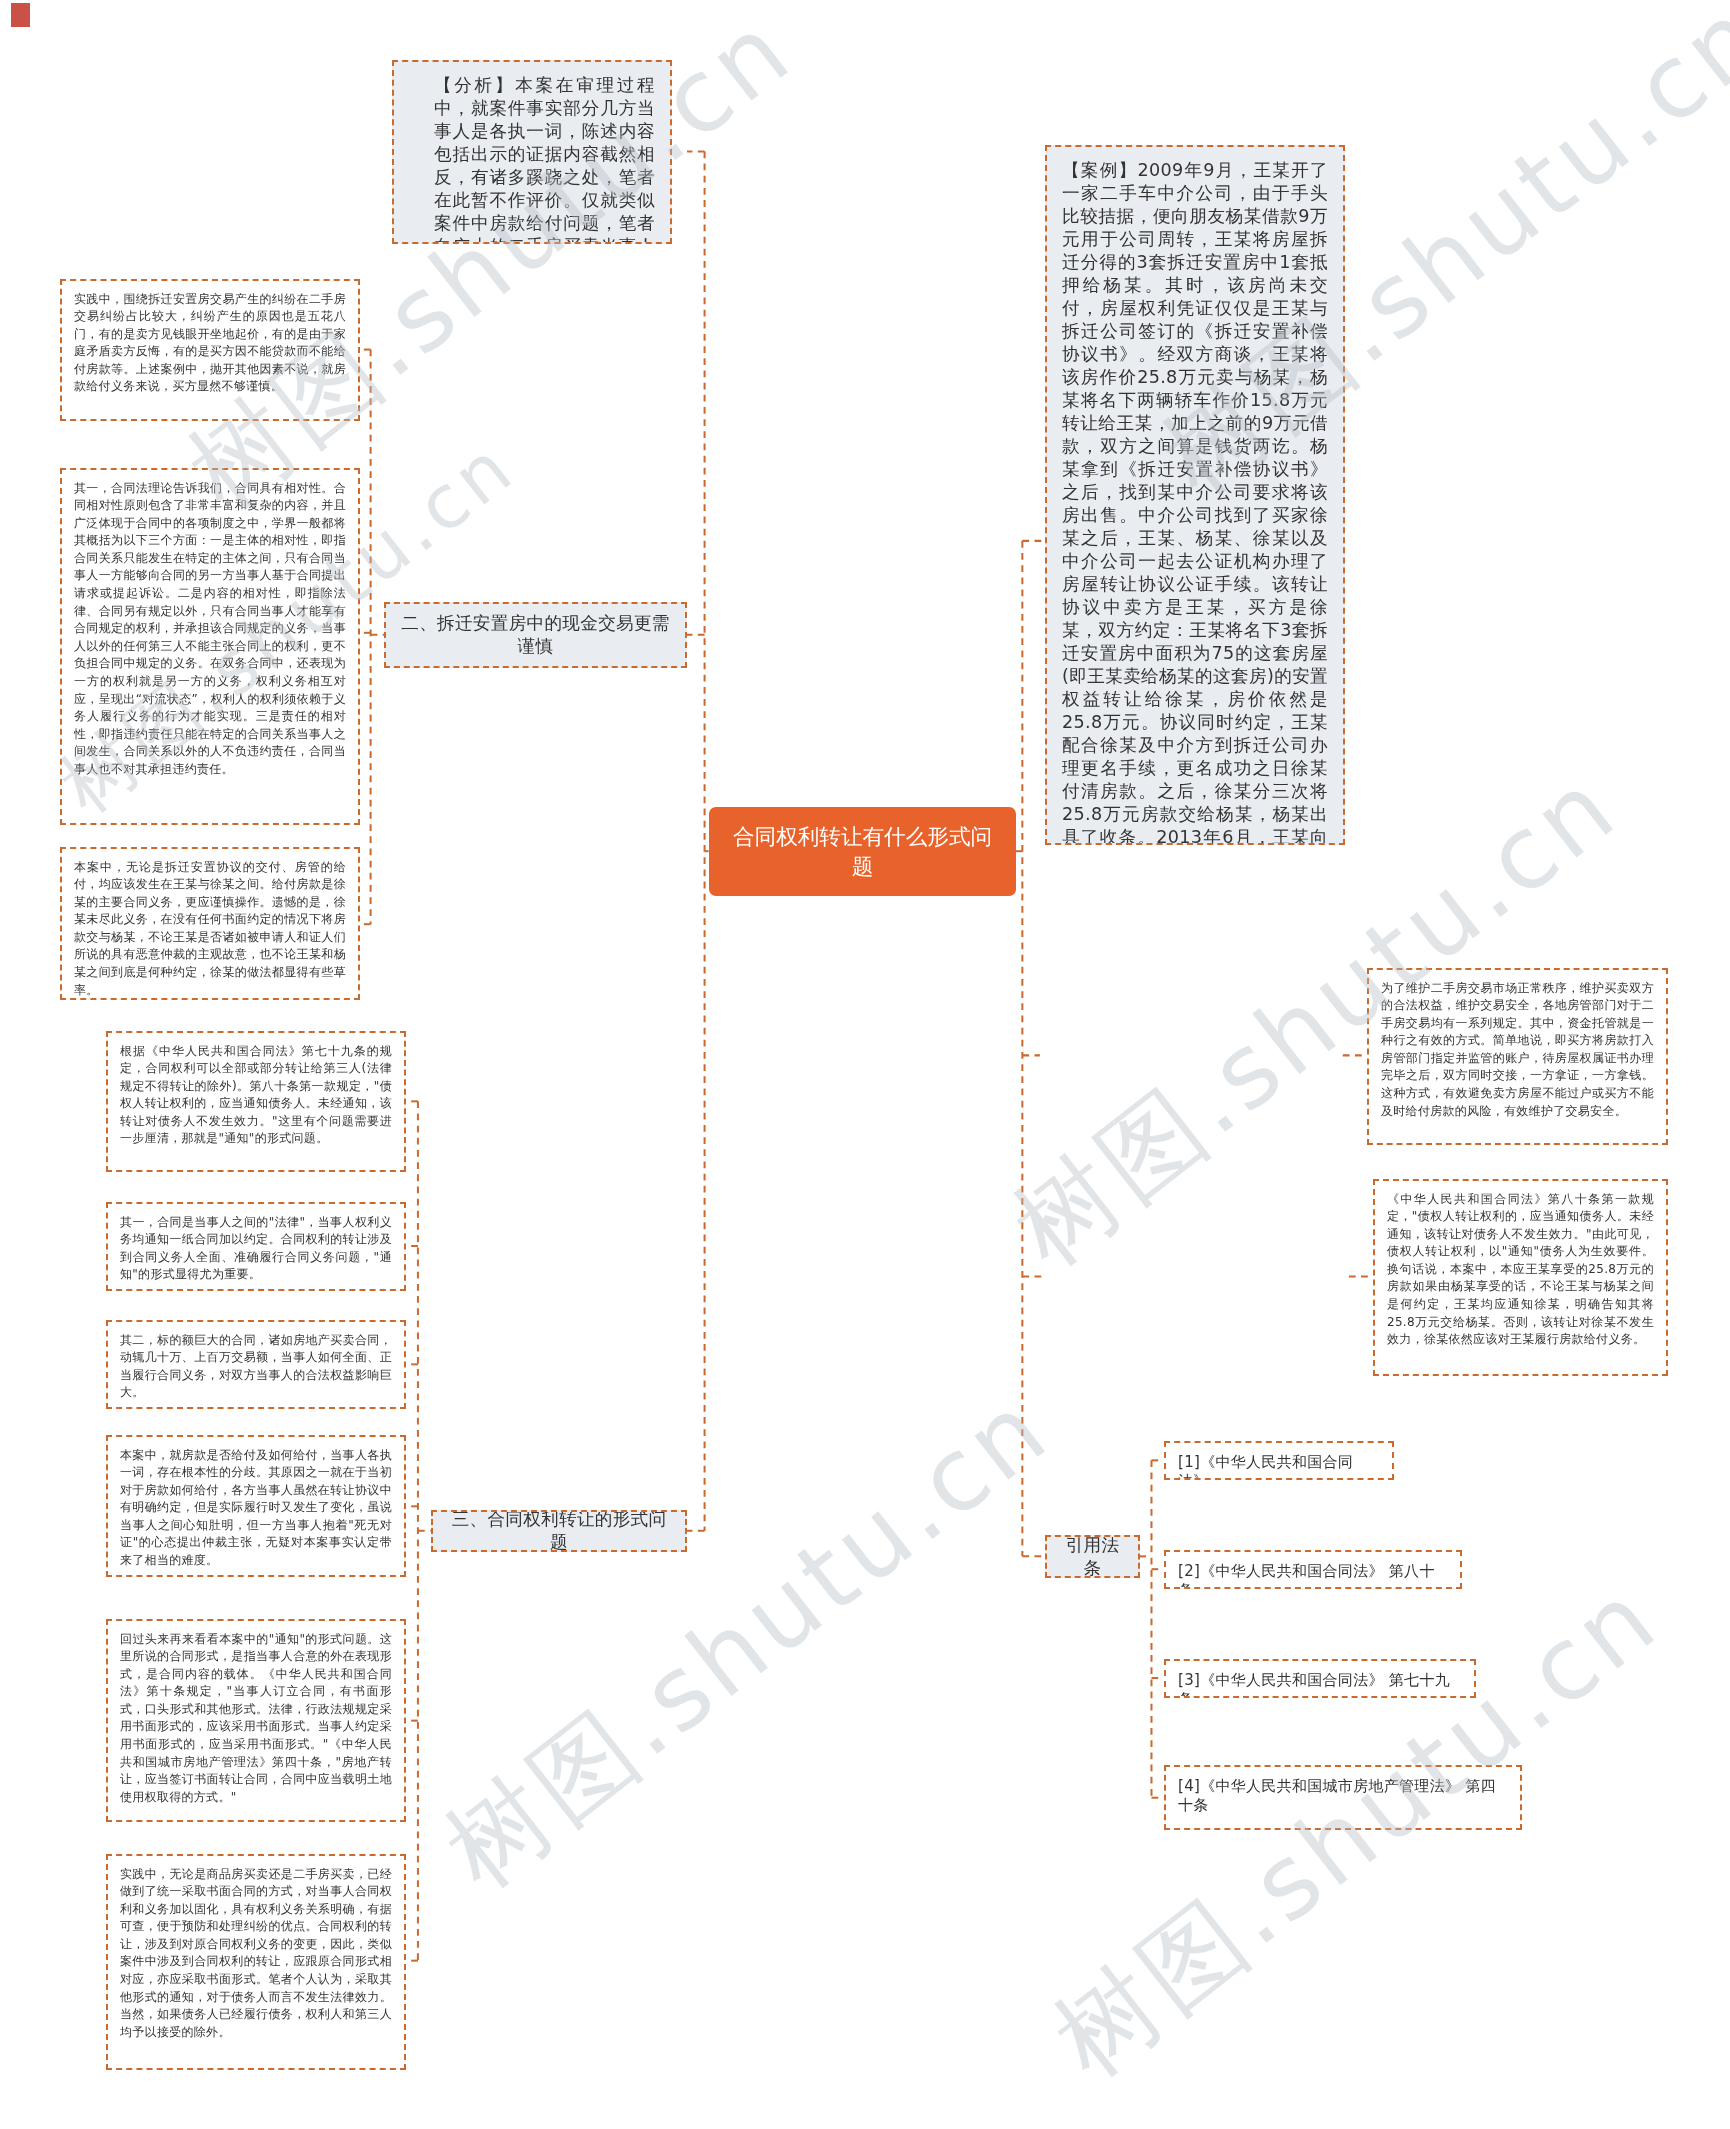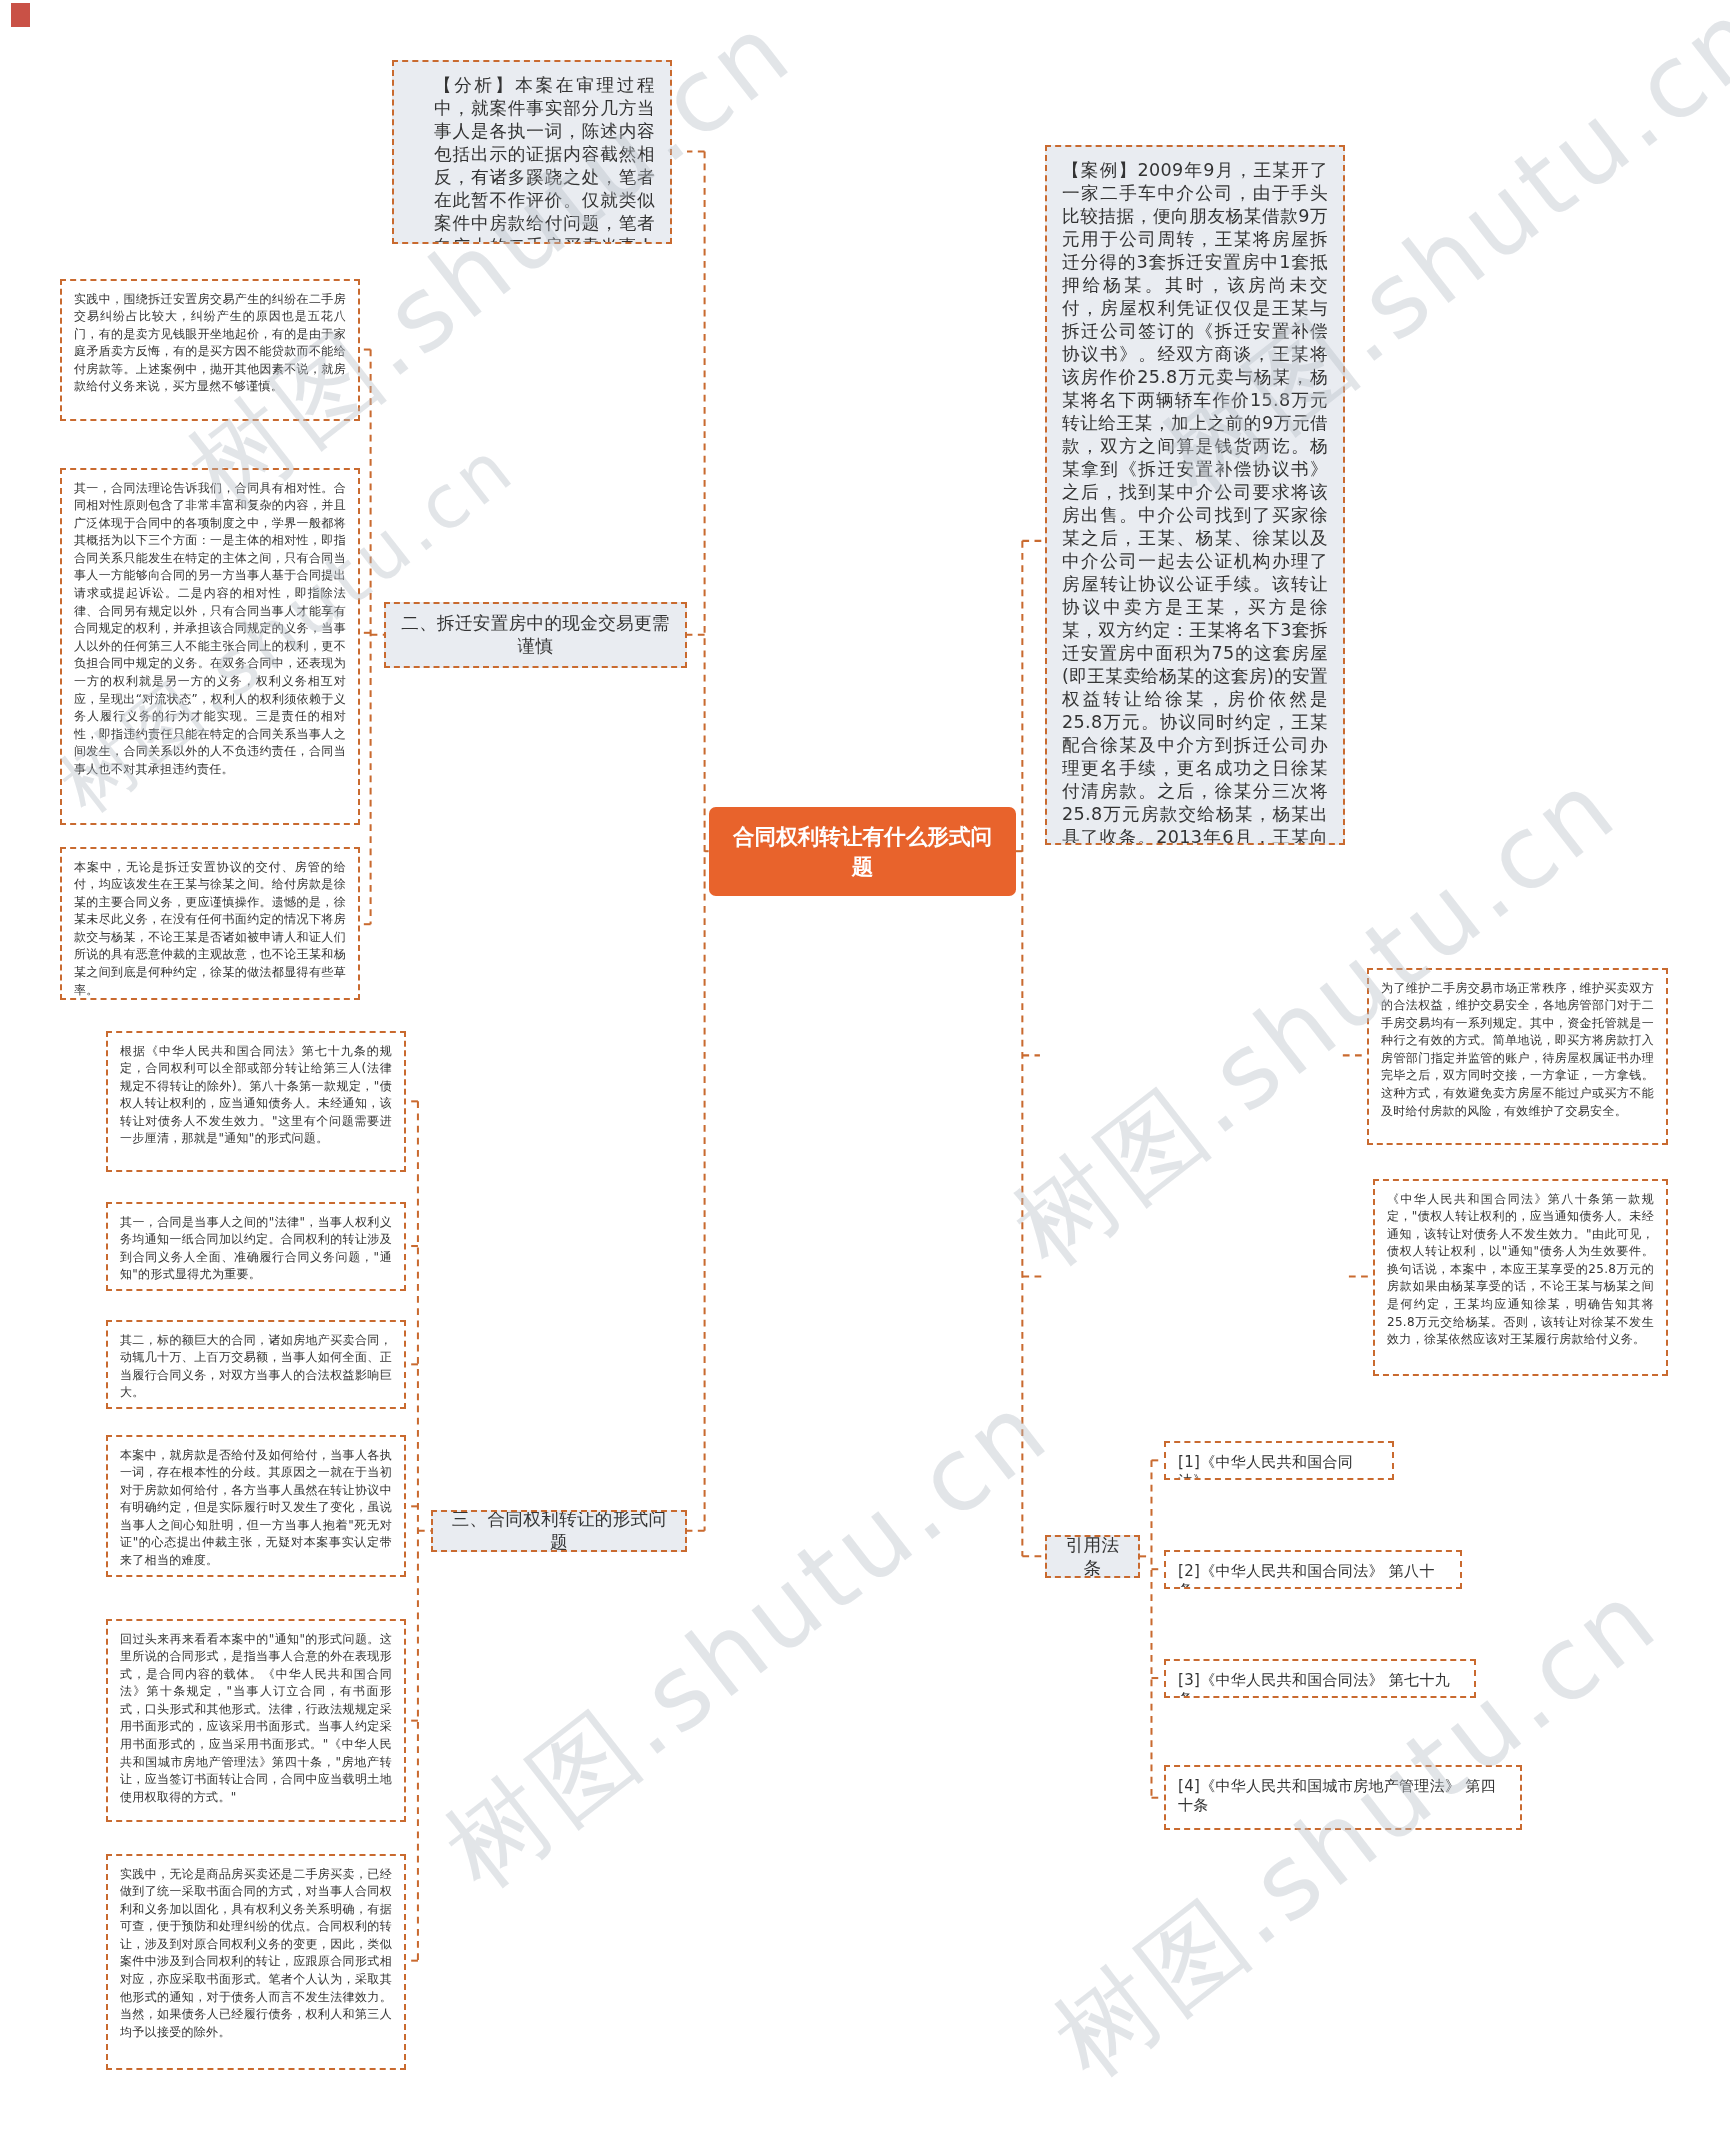--- a/index.html
+++ b/index.html
@@ -21,21 +21,21 @@
     background:#e9ecf1;display:flex;align-items:center;text-align:center;
     font-size:17.6px;line-height:23px;padding:9.5px 15px;overflow:hidden;
   }
   .node.cite{
     font-size:15px;line-height:19.6px;padding:9.5px 12px;text-align:left;overflow:hidden;
   }
   .center-node{
     position:absolute;box-sizing:border-box;z-index:2;
     background:#e8632c;color:#ffffff;border:none;border-radius:6.8px;
     display:flex;align-items:center;justify-content:center;text-align:center;
-    font-size:21.6px;line-height:30px;padding:9.5px 17.6px;font-weight:bold;
+    font-size:21.6px;line-height:30px;padding:9.5px 17.6px;font-weight:normal;
   }
   .clip{overflow:hidden;}
   .watermark{
     position:absolute;z-index:3;color:#b9c0c8;opacity:0.40;font-size:101px;
     white-space:nowrap;transform:rotate(-38deg);transform-origin:left top;
     pointer-events:none;letter-spacing:5.4px;z-index:3;
   }
   .corner-mark{
     position:absolute;left:10.8px;top:2.7px;width:19px;height:24px;background:#c03226;
     z-index:3;opacity:0.85;

